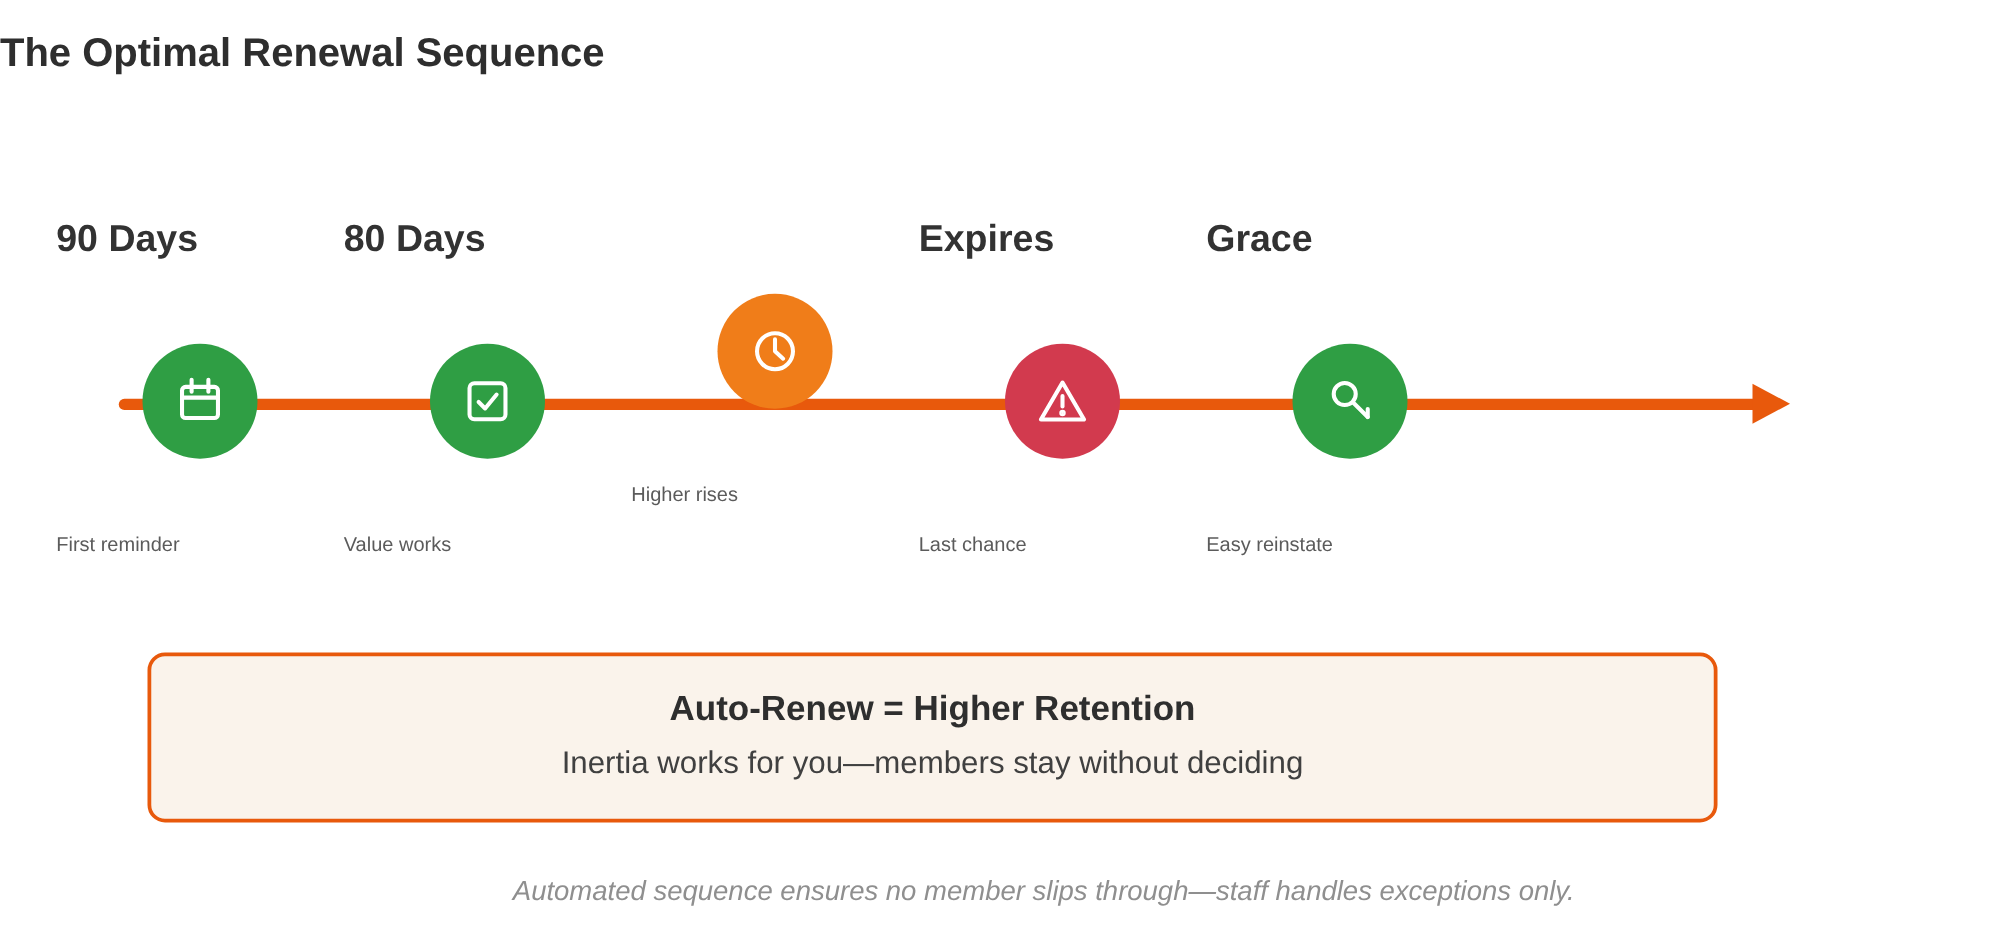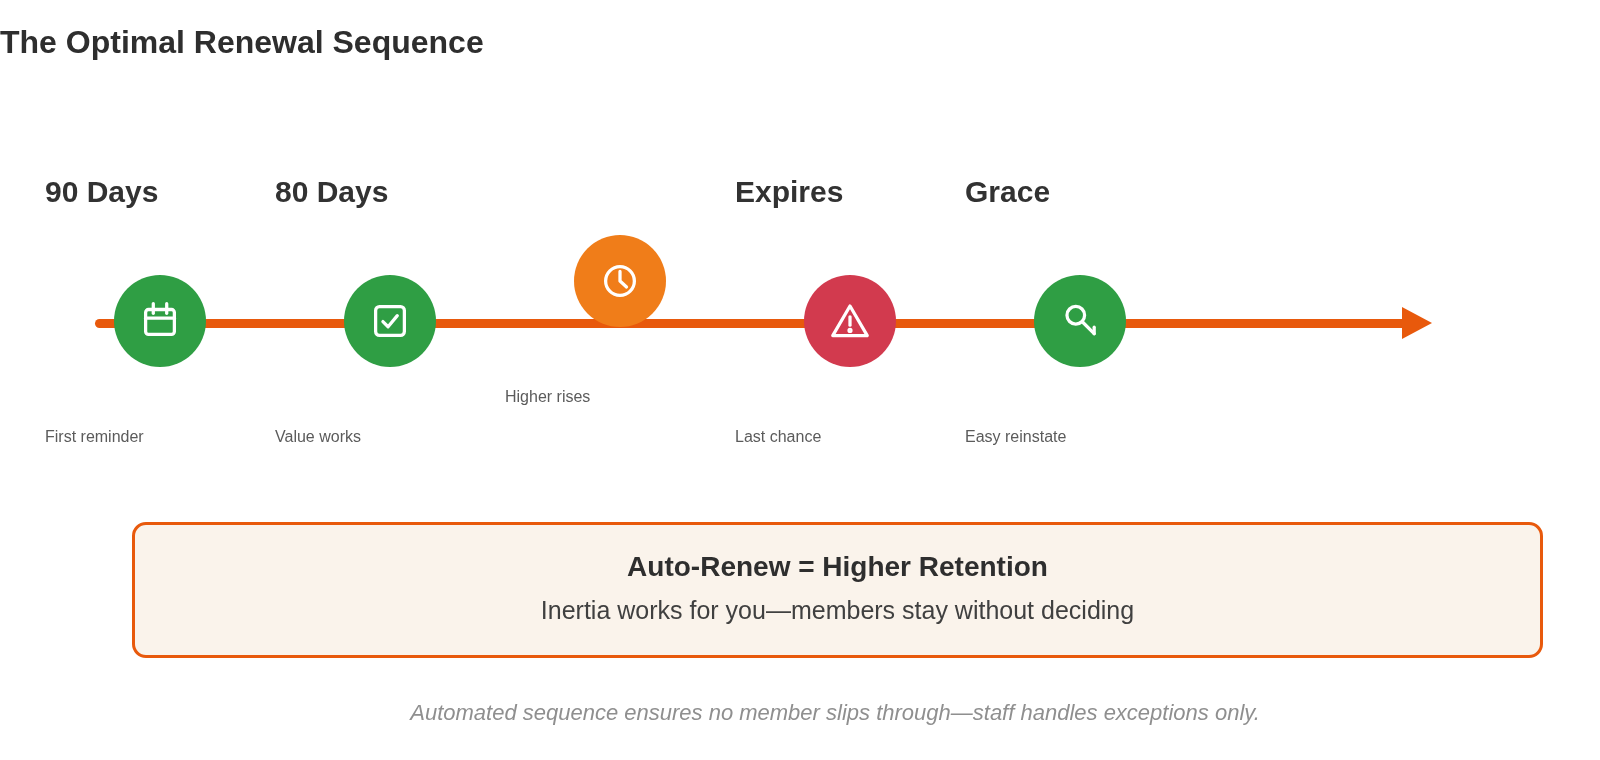--- a/index.html
+++ b/index.html
@@ -26,21 +26,21 @@
   .timeline-line {
     position:absolute; left:95px; top:319px; width:1313px; height:9px;
     border-radius:5px; z-index:1; background:#e8590c;
   }
   .timeline-arrow {
     position:absolute; left:1402px; top:307px; width:0; height:0; z-index:1;
     border-top:16px solid transparent; border-bottom:16px solid transparent;
     border-left:30px solid #e8590c;
   }
   .callout {
-    position:absolute; left:132px; top:522px; width:1411px; height:136px;
+    position:absolute; left:118px; top:522px; width:1256px; height:136px;
     box-sizing:border-box; border:3px solid #e8590c; border-radius:14px;
     background:#faf3eb; text-align:center;
   }
   .callout-title { margin-top:26px; font-size:28px; font-weight:bold; color:#2e2e2e; }
   .callout-sub { margin-top:13px; font-size:25px; color:#404040; }
   .footnote {
     position:absolute; top:700px; left:0; width:100%;
     text-align:center; font-style:italic; font-size:22px; color:#8f8f8f;padding-left:35px;
   }
   .icon-svg { display:block; }

